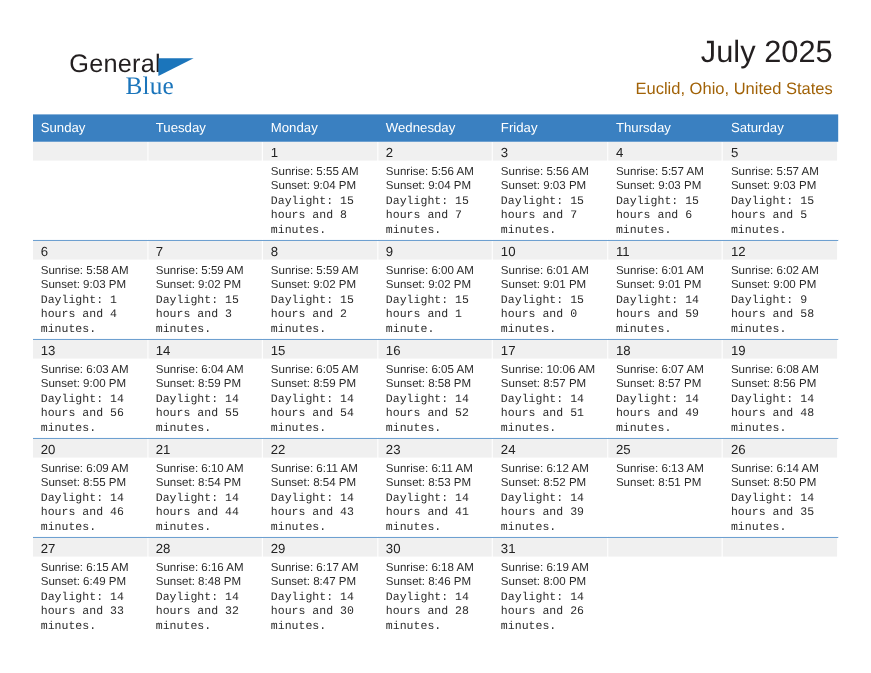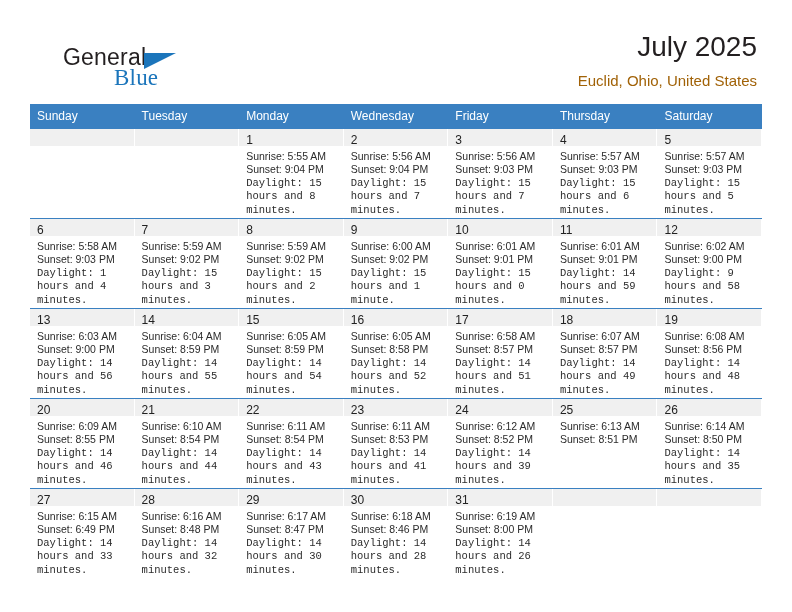--- a/index.html
+++ b/index.html
@@ -321,21 +321,21 @@
             <div class="day-number-band"><span class="day-number">16</span></div>
             <div class="day-info">
               <div>Sunrise: 6:05 AM</div>
               <div>Sunset: 8:58 PM</div>
               <div class="daylight-line">Daylight: 14 hours and 52 minutes.</div>
             </div>
           </div>
           <div class="day-cell">
             <div class="day-number-band"><span class="day-number">17</span></div>
             <div class="day-info">
-              <div>Sunrise: 6:58 AM</div>
+              <div>Sunrise: 10:06 AM</div>
               <div>Sunset: 8:57 PM</div>
               <div class="daylight-line">Daylight: 14 hours and 51 minutes.</div>
             </div>
           </div>
           <div class="day-cell">
             <div class="day-number-band"><span class="day-number">18</span></div>
             <div class="day-info">
               <div>Sunrise: 6:07 AM</div>
               <div>Sunset: 8:57 PM</div>
               <div class="daylight-line">Daylight: 14 hours and 49 minutes.</div>

